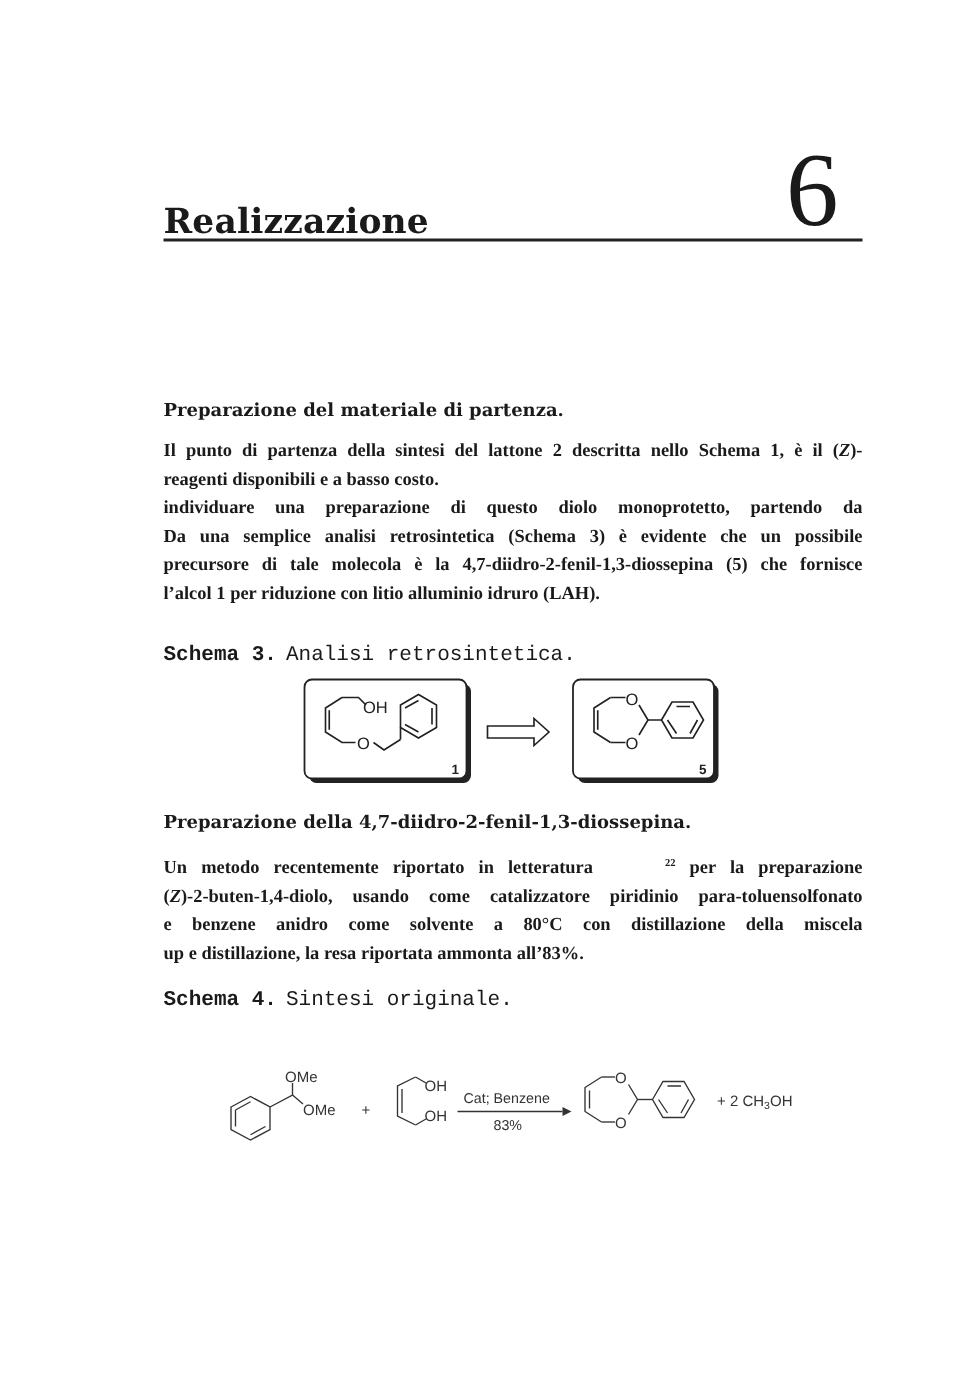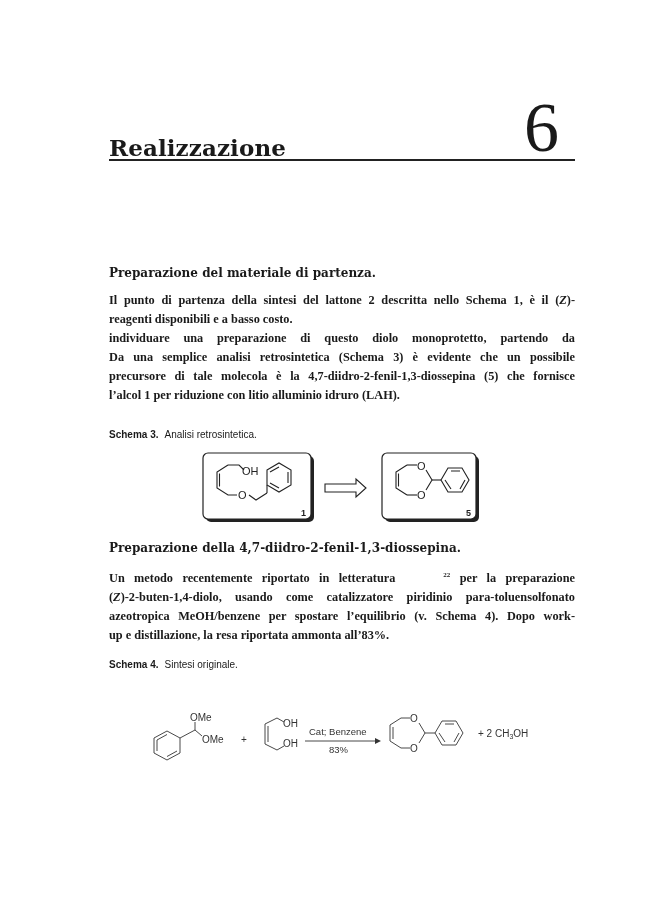--- a/index.html
+++ b/index.html
@@ -10,21 +10,21 @@
                    font-family: "DejaVu Serif", serif; letter-spacing: 0.1px; }
   .chapter-number { position: absolute; left: 524px; top: 93px; font-size: 70px; line-height: 70px;
                     font-family: "Liberation Serif", serif; font-weight: normal; }
   .chapter-rule { position: absolute; left: 109px; top: 159px; width: 466px; height: 1.5px; background: #222; }
   h2 { position: absolute; left: 109px; margin: 0; font-size: 12px; font-weight: bold;
        font-family: "DejaVu Serif", serif; }
   .para { position: absolute; left: 109px; width: 466px; font-size: 12.3px; line-height: 19px;
           font-family: "Liberation Serif", serif; text-align: justify; margin: 0; font-weight: bold; }
   .para .line { display: block; text-align: justify; text-align-last: justify; white-space: nowrap; }
   .para .line.last { text-align-last: left; }
-  .caption { position: absolute; left: 109px; font-size: 10px; font-family: Liberation Sans, sans-serif; }
+  .caption { position: absolute; left: 109px; font-size: 14px; font-family: Liberation Mono, monospace; }
   .caption b { margin-right: 6px; }
   .scheme3 { position: absolute; left: 195px; top: 450px; width: 290px; height: 80px; }
   .scheme4 { position: absolute; left: 140px; top: 700px; width: 400px; height: 90px; }
   svg text { font-family: "Liberation Sans", sans-serif; }
 </style>
 </head>
 <body>
 
 <div class="page">
 
@@ -83,21 +83,21 @@
     <text x="222" y="20" font-size="11" fill="#222">O</text>
     <text x="222" y="49" font-size="11" fill="#222">O</text>
     <text x="271" y="66" font-size="9" font-weight="bold" fill="#222">5</text>
   </svg>
 
   <h2 style="top:541px;">Preparazione della 4,7-diidro-2-fenil-1,3-diossepina.</h2>
 
   <div class="para" style="top:566px;">
     <span class="line"><span>Un metodo recentemente riportato in letteratura</span><sup style="font-size:7px;margin-left:48px;">22</sup><span> per la preparazione</span></span>
     <span class="line"><span>(</span><i>Z</i><span>)-2-buten-1,4-diolo, usando come catalizzatore piridinio para-toluensolfonato</span></span>
-    <span class="line"><span>azeotropica MeOH/benzene per spostare l’equilibrio (v. Schema </span><b>4</b><span>). Dopo work-</span></span>
+    <span class="line"><span>e benzene anidro come solvente a 80°C con distillazione della miscela</span></span>
     <span class="line last"><span>up e distillazione, la resa riportata ammonta all’83%.</span></span>
   </div>
 
   <div class="caption" style="top:659px;"><b>Schema 4.</b><span>Sintesi originale.</span></div>
 
   <svg class="scheme4" viewBox="0 0 400 90">
     <g stroke="#333" stroke-width="0.9" fill="none">
 
       <polygon points="14,38 27,31 40,38 40,53 27,60 14,53"></polygon>
       <path d="M17 40 L27 34.5 M37 51 L27 56.5 M17 51 L17 40"></path>

